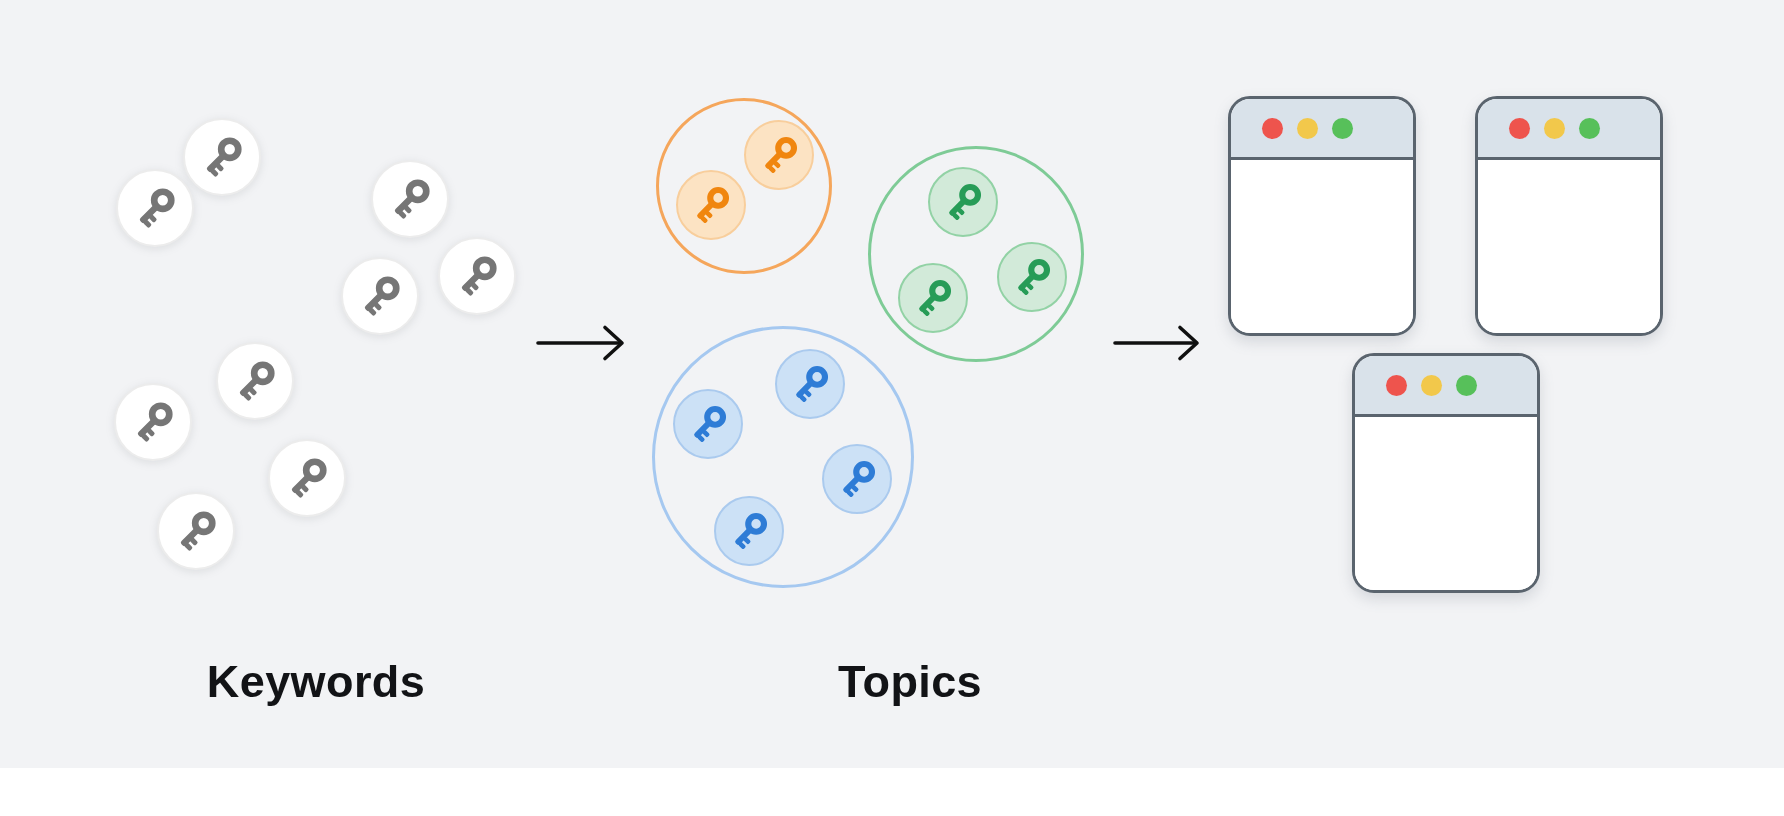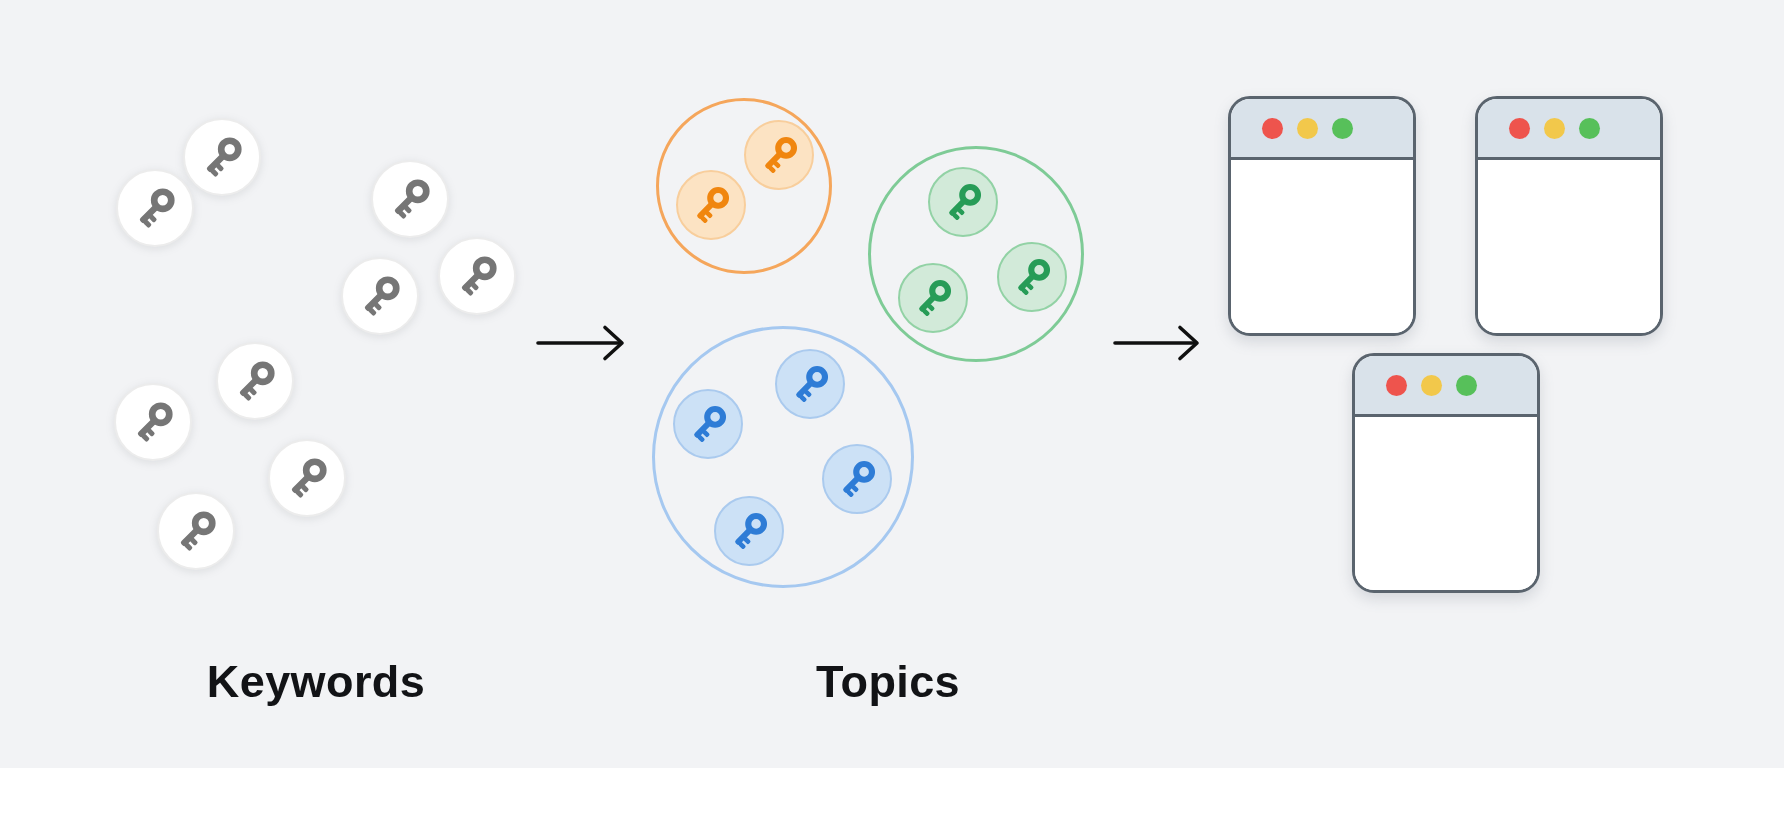--- a/index.html
+++ b/index.html
@@ -228,14 +228,14 @@
         <div class="window-header" style="background: rgb(217, 226, 234); border-bottom-color: rgb(90, 100, 110);">
           <span class="dot" style="background: rgb(238, 84, 77);"></span>
           <span class="dot" style="background: rgb(242, 200, 75);"></span>
           <span class="dot" style="background: rgb(87, 192, 90);"></span>
         </div>
         <div class="window-body" style="background: rgb(255, 255, 255);"></div>
       </div>
     </div>
 
   <div class="flow-label" style="left: 316px; top: 682px; color: rgb(18, 19, 22);">Keywords</div>
-  <div class="flow-label" style="left: 888px; top: 682px; color: rgb(18, 19, 22);">Topics</div>
+  <div class="flow-label" style="left: 910px; top: 682px; color: rgb(18, 19, 22);">Topics</div>
 </div>
 
 </body></html>

